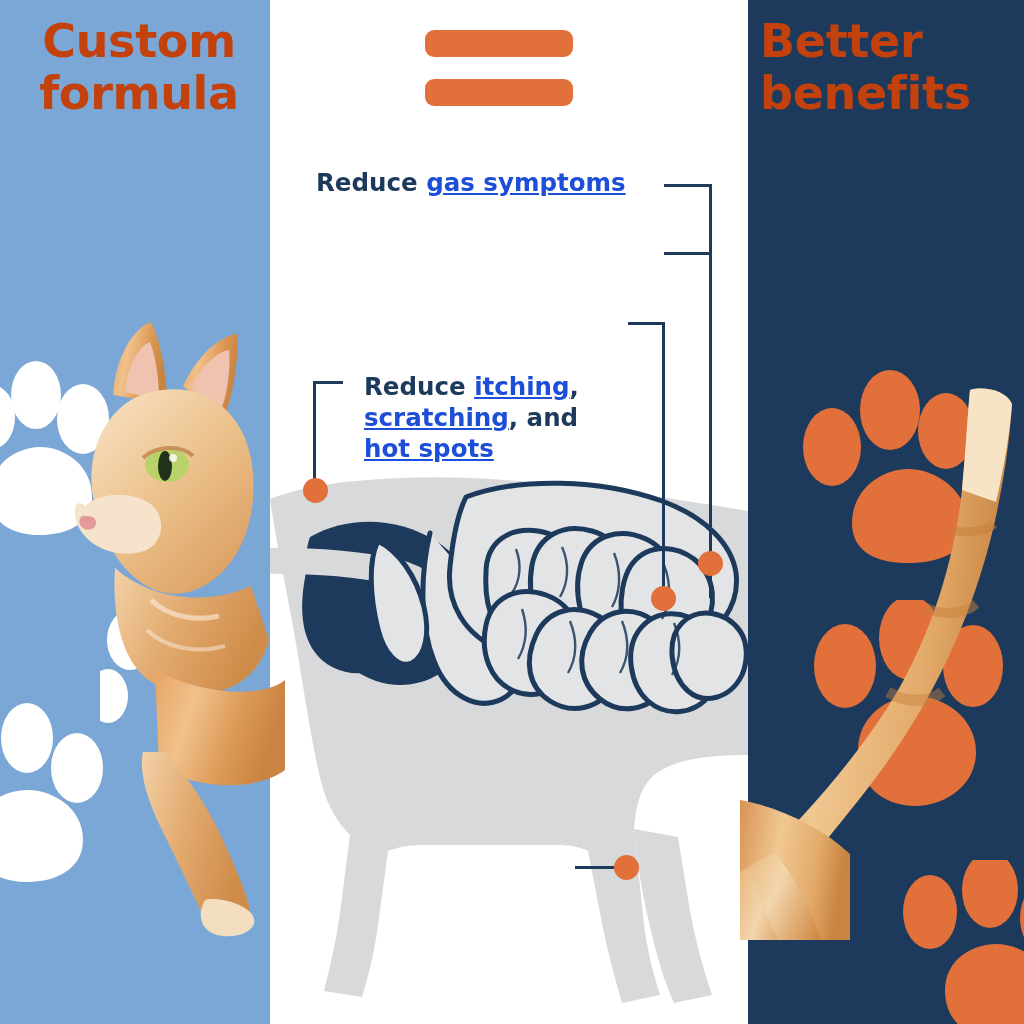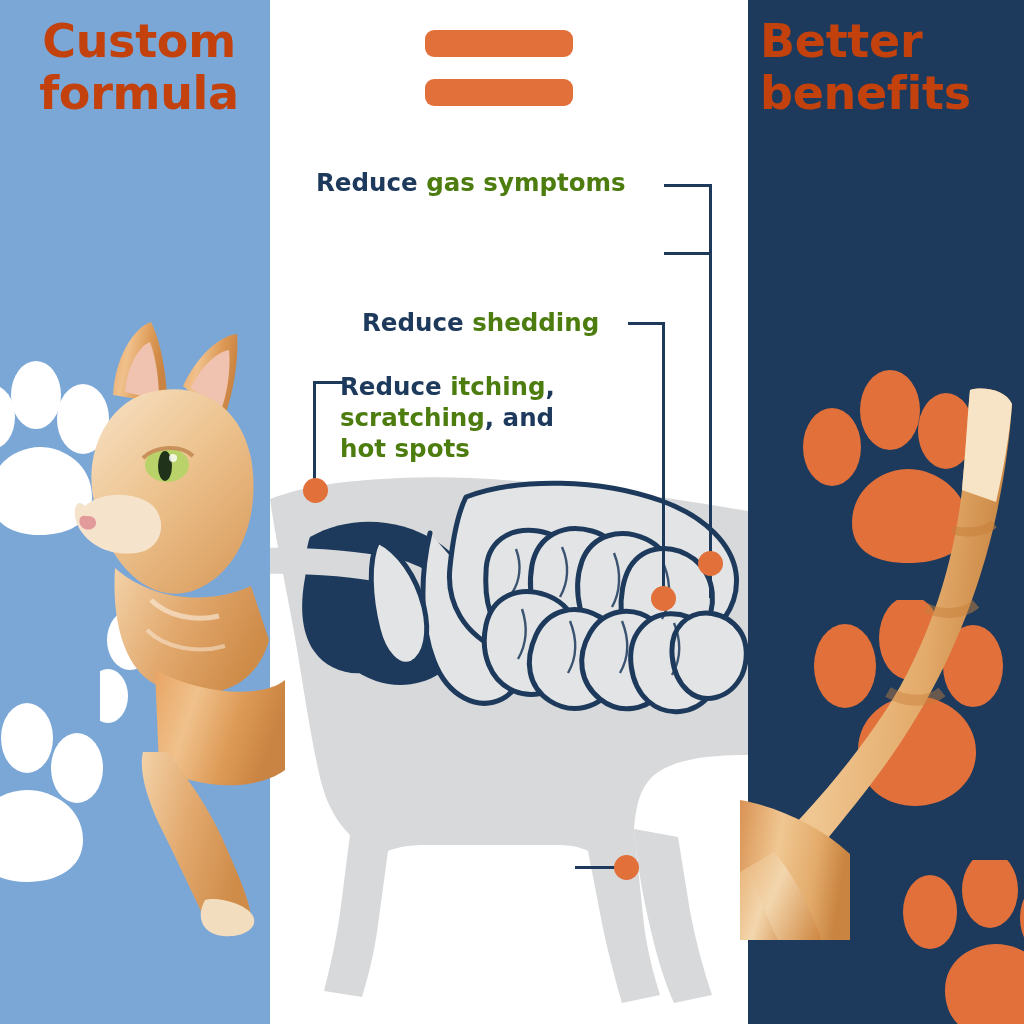--- a/index.html
+++ b/index.html
@@ -36,22 +36,22 @@
 
   
   .callout{
     position:absolute;
     font-weight:700;
     font-size:24.5px;
     line-height:1.26;
     color:#1d3a5c;
     white-space:nowrap;
   }
-  .callout .hi{color:#4d7c0f;}
-  .callout.wrap{white-space:normal;}
+  .callout .hi{color:#1d4ed8;text-decoration:underline;}
+  .callout.wrap{white-space:normal;margin-left:24px;}
   #callout-gas{left:316px;top:168px;}
   #callout-litter{left:316px;top:236px;}
   #callout-shedding{left:362px;top:308px;}
   #callout-itching{left:340px;top:372px;width:260px;}
   #callout-joint{left:378px;top:852px;width:230px;}
 
   
   .ln{position:absolute;background:#1d3a5c;}
   .ln-h{height:2.5px;}
   .ln-v{width:2.5px;}
@@ -304,22 +304,19 @@
   <div class="dot" style="left:303px;top:478px;width:25px;height:25px;"></div>
 
   <div class="ln ln-h" style="left:575px;top:866px;width:46px;"></div>
   <div class="dot" style="left:614px;top:855px;width:25px;height:25px;"></div>
 
   <div class="callout" id="callout-gas">
     <span>Reduce </span><span class="hi">gas symptoms</span>
   </div>
 
 
-  <div class="callout" id="callout-shedding">
-    <span>Reduce </span><span class="hi">shedding</span>
-  </div>
 
   <div class="callout wrap" id="callout-itching">
     <span>Reduce </span><span class="hi">itching</span><span>, </span><span class="hi">scratching</span><span>, and </span><span class="hi">hot spots</span>
   </div>
 
 
 </div>
 
 </body></html>

